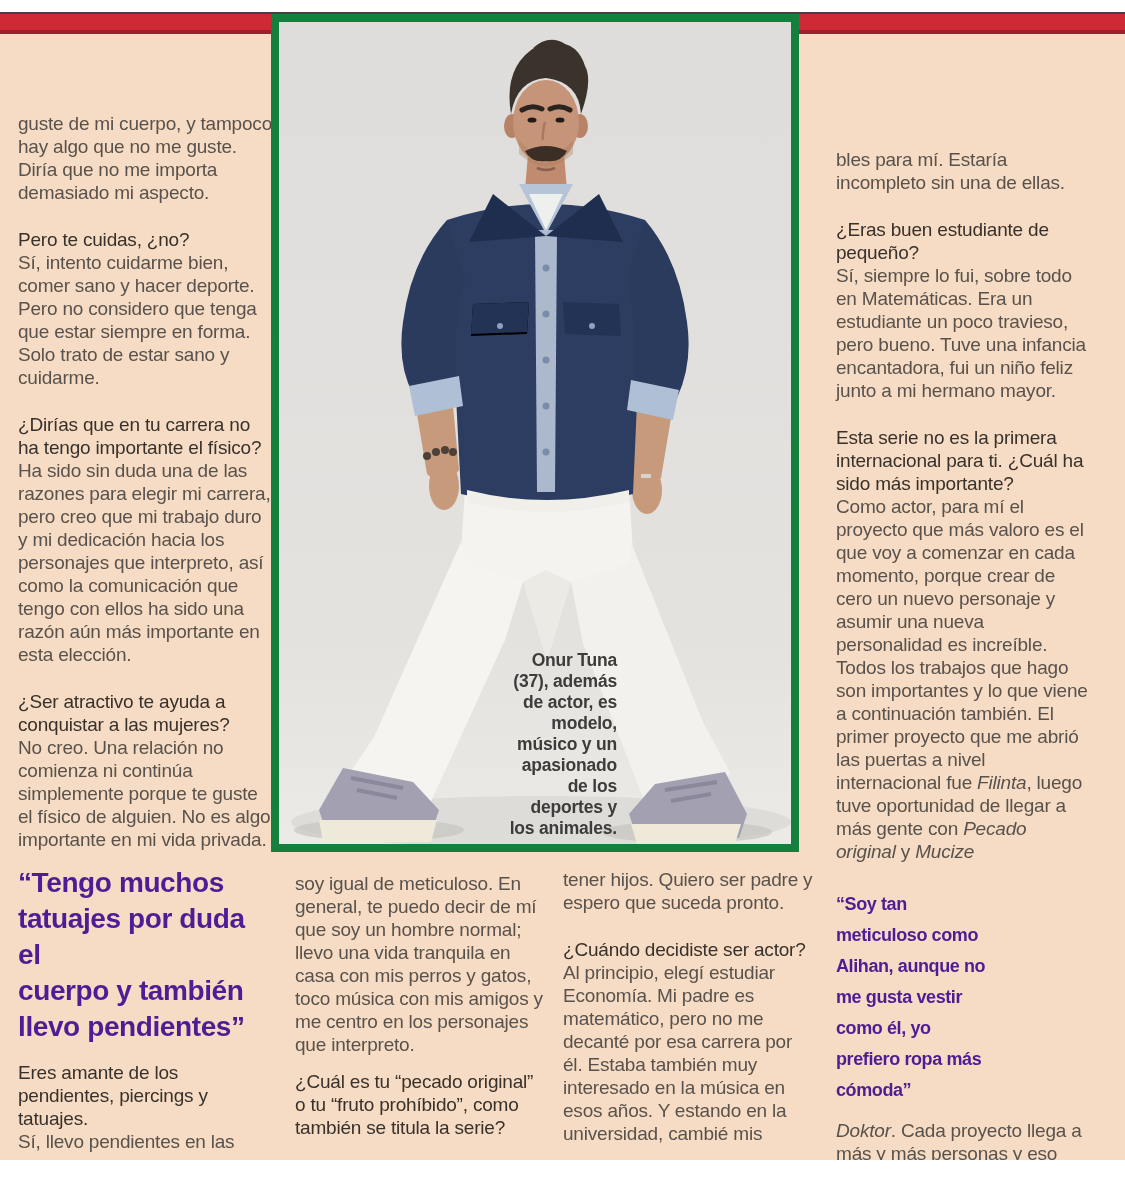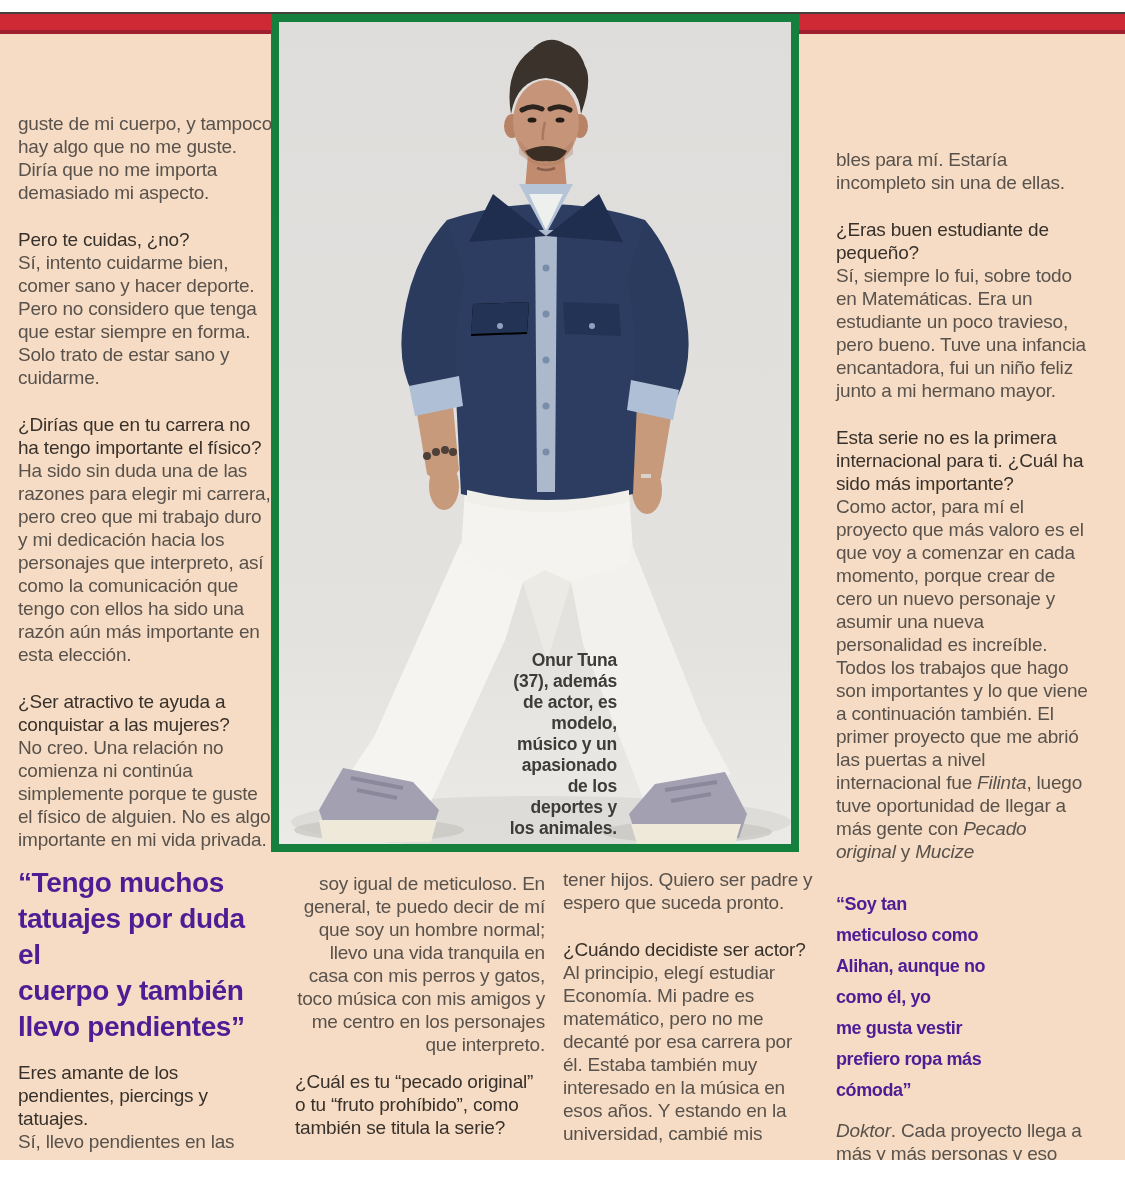--- a/index.html
+++ b/index.html
@@ -171,42 +171,42 @@
       <span>“Tengo muchos</span>
       <span>tatuajes por duda el</span>
       <span>cuerpo y también</span>
       <span>llevo pendientes”</span>
     </div>
     <p class="q">Eres amante de los pendientes, piercings y tatuajes.</p>
     <p class="a last">Sí, llevo pendientes en las</p>
   </div>
 
   <div class="col col-b2">
-    <p class="a" style="margin-bottom:14px;text-align:right;">soy igual de meticuloso. En general, te puedo decir de mí que soy un hombre normal; llevo una vida tranquila en casa con mis perros y gatos, toco música con mis amigos y me centro en los personajes que interpreto.</p>
+    <p class="a" style="margin-bottom:14px;">soy igual de meticuloso. En general, te puedo decir de mí que soy un hombre normal; llevo una vida tranquila en casa con mis perros y gatos, toco música con mis amigos y me centro en los personajes que interpreto.</p>
     <p class="q last">¿Cuál es tu “pecado original” o tu “fruto prohíbido”, como también se titula la serie?</p>
   </div>
 
   <div class="col col-b3">
     <p class="a">tener hijos. Quiero ser padre y espero que suceda pronto.</p>
     <p class="q">¿Cuándo decidiste ser actor?</p>
     <p class="a last">Al principio, elegí estudiar Economía. Mi padre es matemático, pero no me decanté por esa carrera por él. Estaba también muy interesado en la música en esos años. Y estando en la universidad, cambié mis</p>
   </div>
 
   <div class="col col-right">
     <p class="a">bles para mí. Estaría incompleto sin una de ellas.</p>
     <p class="q">¿Eras buen estudiante de pequeño?</p>
     <p class="a">Sí, siempre lo fui, sobre todo en Matemáticas. Era un estudiante un poco travieso, pero bueno. Tuve una infancia encantadora, fui un niño feliz junto a mi hermano mayor.</p>
     <p class="q">Esta serie no es la primera internacional para ti. ¿Cuál ha sido más importante?</p>
     <p class="a last"><span>Como actor, para mí el proyecto que más valoro es el que voy a comenzar en cada momento, porque crear de cero un nuevo personaje y asumir una nueva personalidad es increíble. Todos los trabajos que hago son importantes y lo que viene a continuación también. El primer proyecto que me abrió las puertas a nivel internacional fue </span><i>Filinta</i><span>, luego tuve oportunidad de llegar a más gente con </span><i>Pecado original</i><span> y </span><i>Mucize</i></p>
     <div class="pullquote right-q">
       <span>“Soy tan</span>
       <span>meticuloso como</span>
       <span>Alihan, aunque no</span>
+      <span>me gusta vestir</span>
       <span>como él, yo</span>
-      <span>me gusta vestir</span>
       <span>prefiero ropa más</span>
       <span>cómoda”</span>
     </div>
     <p class="a last"><i>Doktor</i><span>. Cada proyecto llega a más y más personas y eso resulta muy grato.</span></p>
   </div>
 
   <div class="bottom-white"></div>
 </div>
 
 </body></html>

